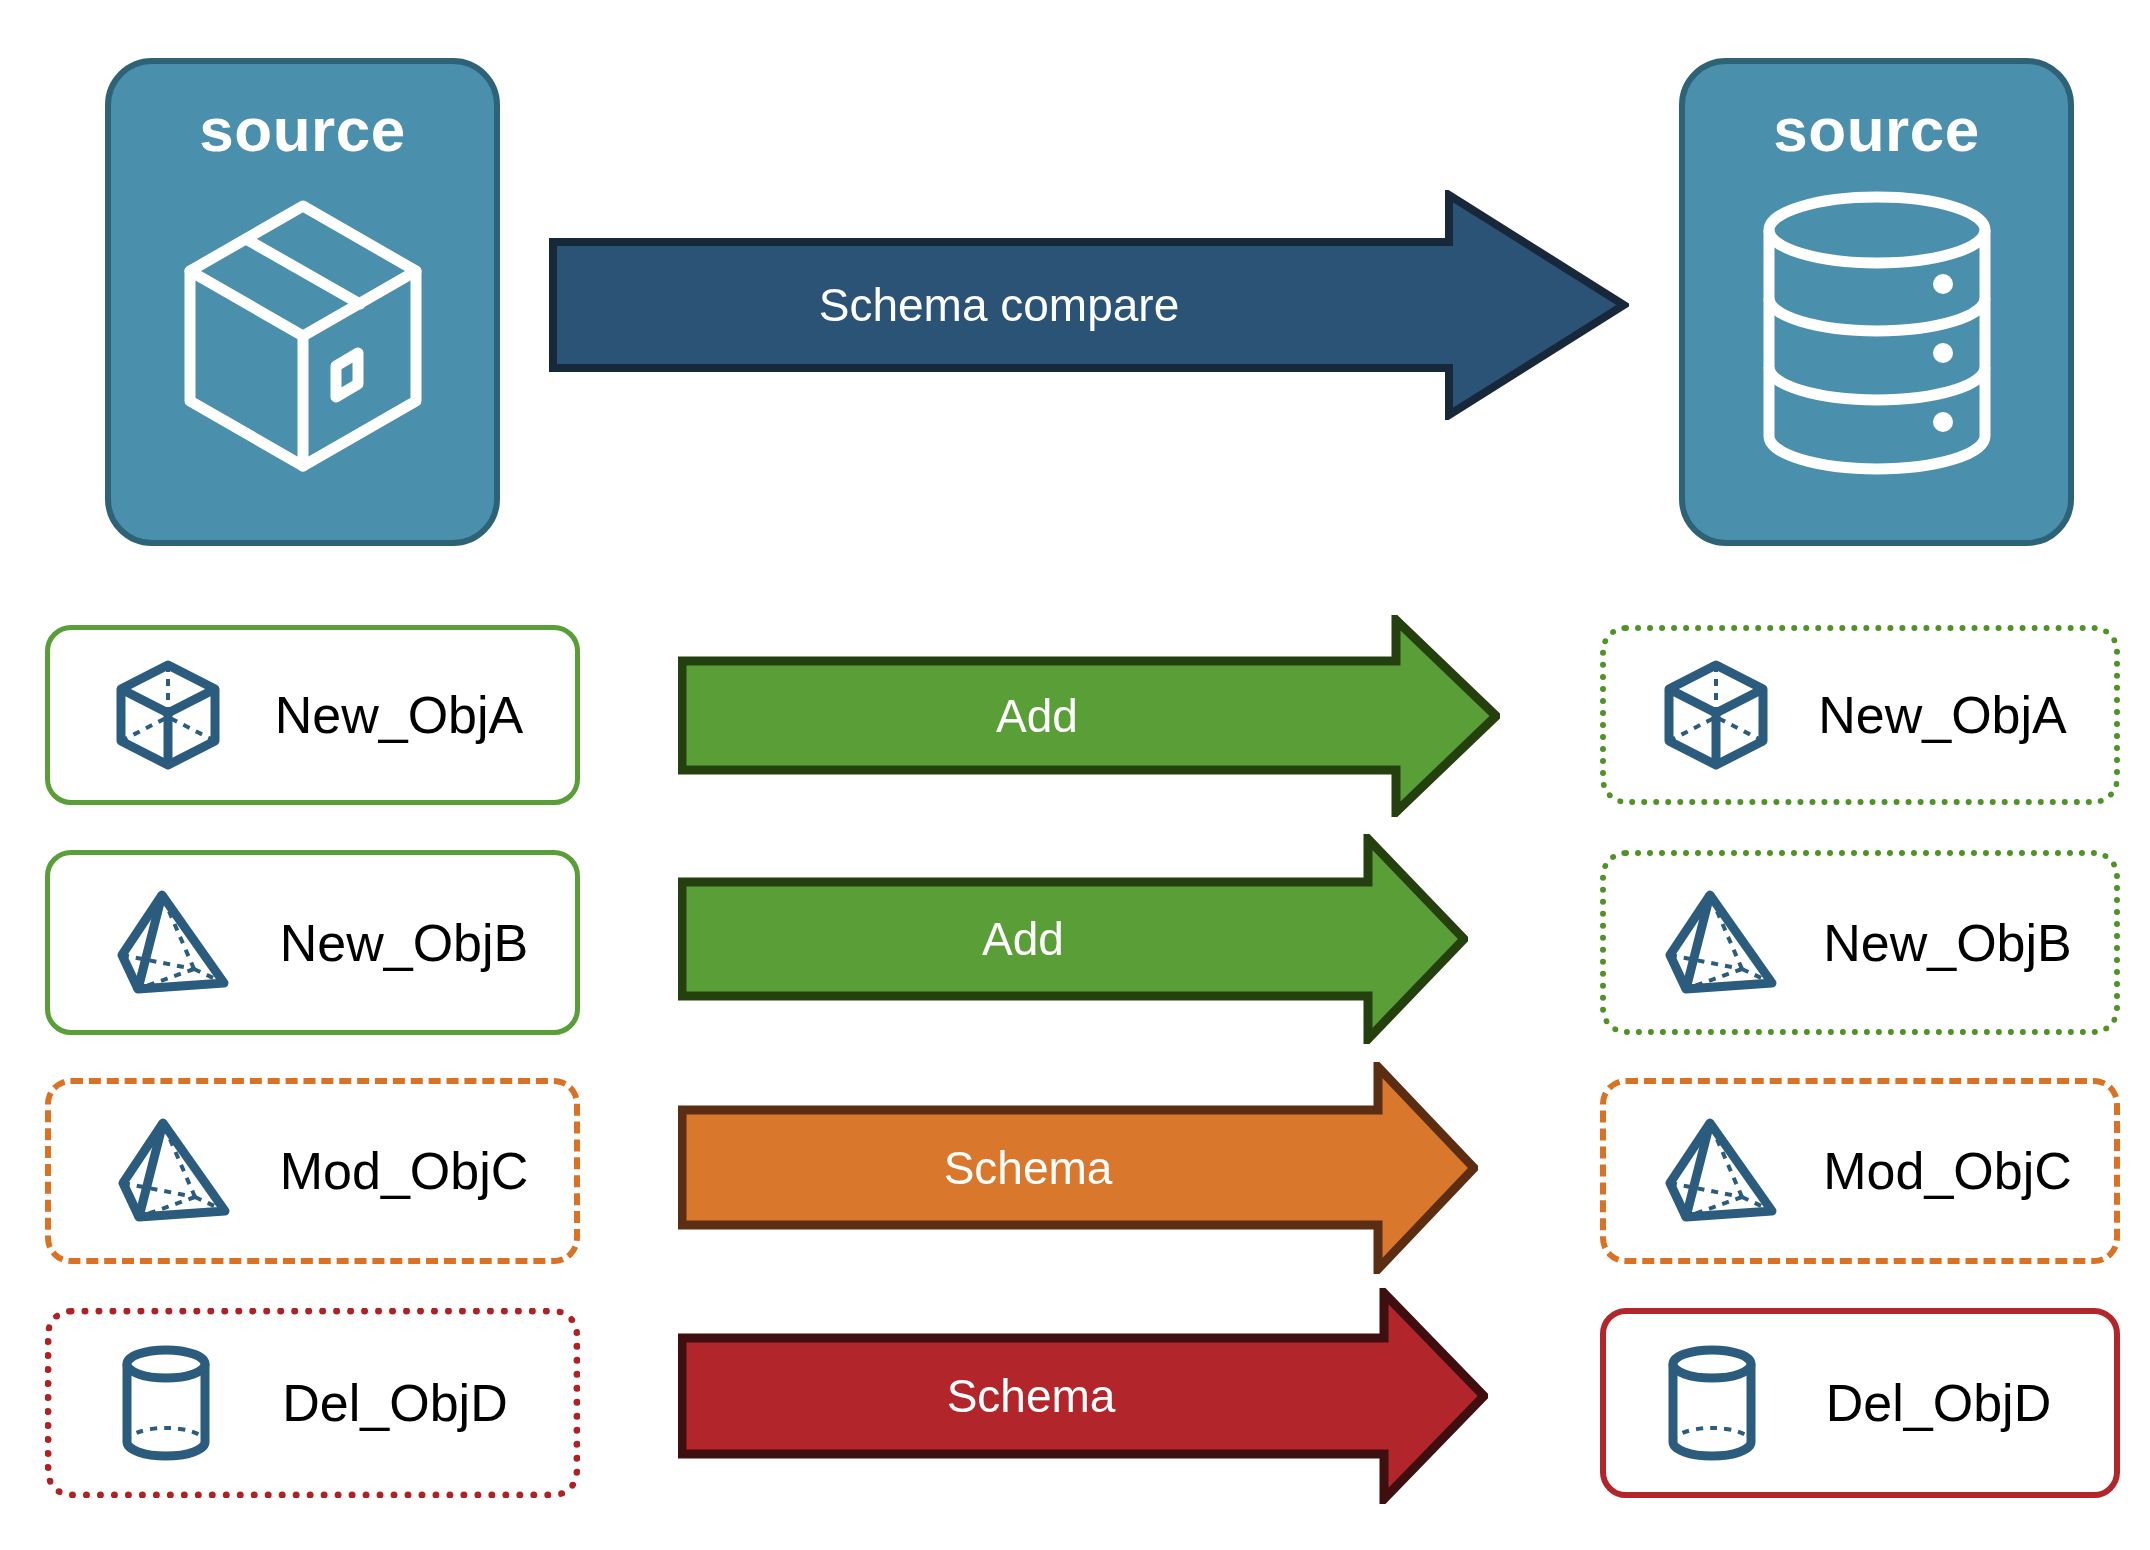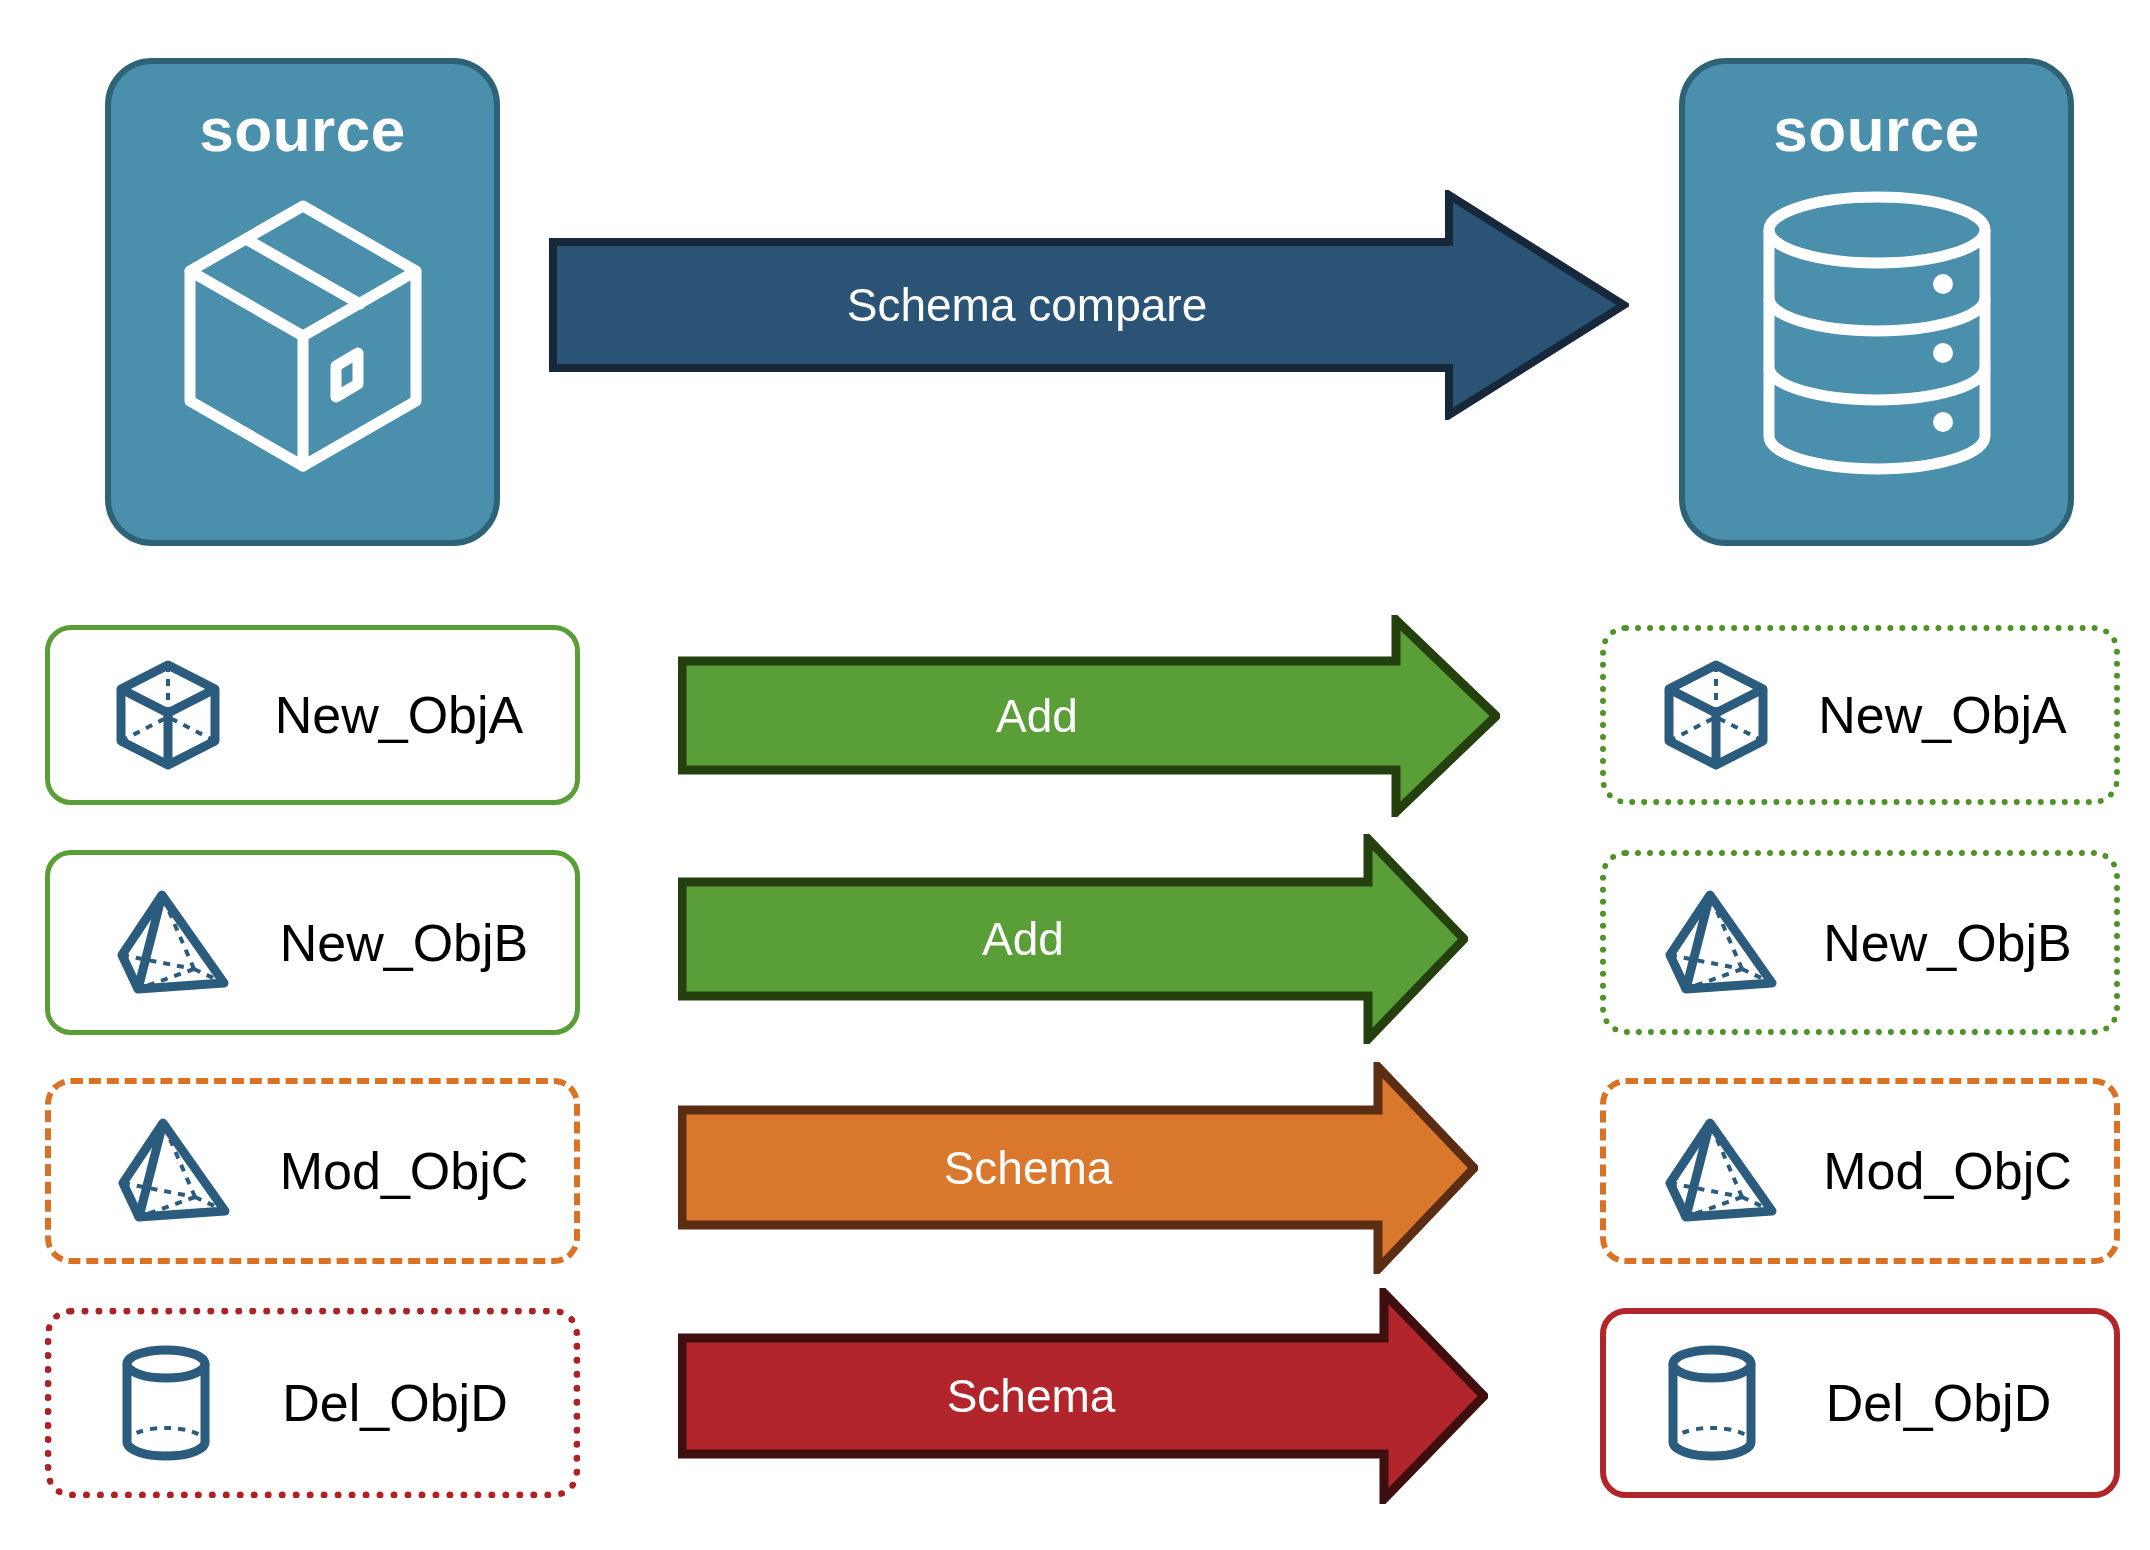--- a/index.html
+++ b/index.html
@@ -13,21 +13,21 @@
   #target-panel{left:1679px;top:58px;width:395px;height:488px;}
   .panel-title{position:absolute;left:0;right:0;top:36px;text-align:center;
       font-size:62px;font-weight:bold;color:#ffffff;letter-spacing:.5px;}
   .panel-icon{position:absolute;left:0;right:0;top:130px;display:flex;
       justify-content:center;align-items:flex-start;}
 
   
   #schema-arrow{position:absolute;left:549px;top:190px;width:1080px;height:230px;}
   #schema-arrow .lbl{position:absolute;left:0;width:900px;top:0;height:230px;
       display:flex;align-items:center;justify-content:center;
-      font-size:46px;color:#ffffff;pointer-events:none;margin-left:28px;}
+      font-size:46px;color:#ffffff;pointer-events:none;}
 
   
   .row{position:absolute;left:0;width:2150px;height:200px;}
   .objbox{position:absolute;box-sizing:border-box;background:#ffffff;
       border-radius:26px;display:flex;align-items:center;gap:43px;}
   .obj-left{left:45px;width:535px;}
   .obj-right{left:1600px;width:520px;}
   .obj-icon{flex:0 0 auto;margin-left:64px;display:flex;align-items:center;justify-content:center;}
   .obj-label{flex:1 1 auto;text-align:center;font-size:52px;color:#000000;
       padding-right:42px;white-space:nowrap;}

